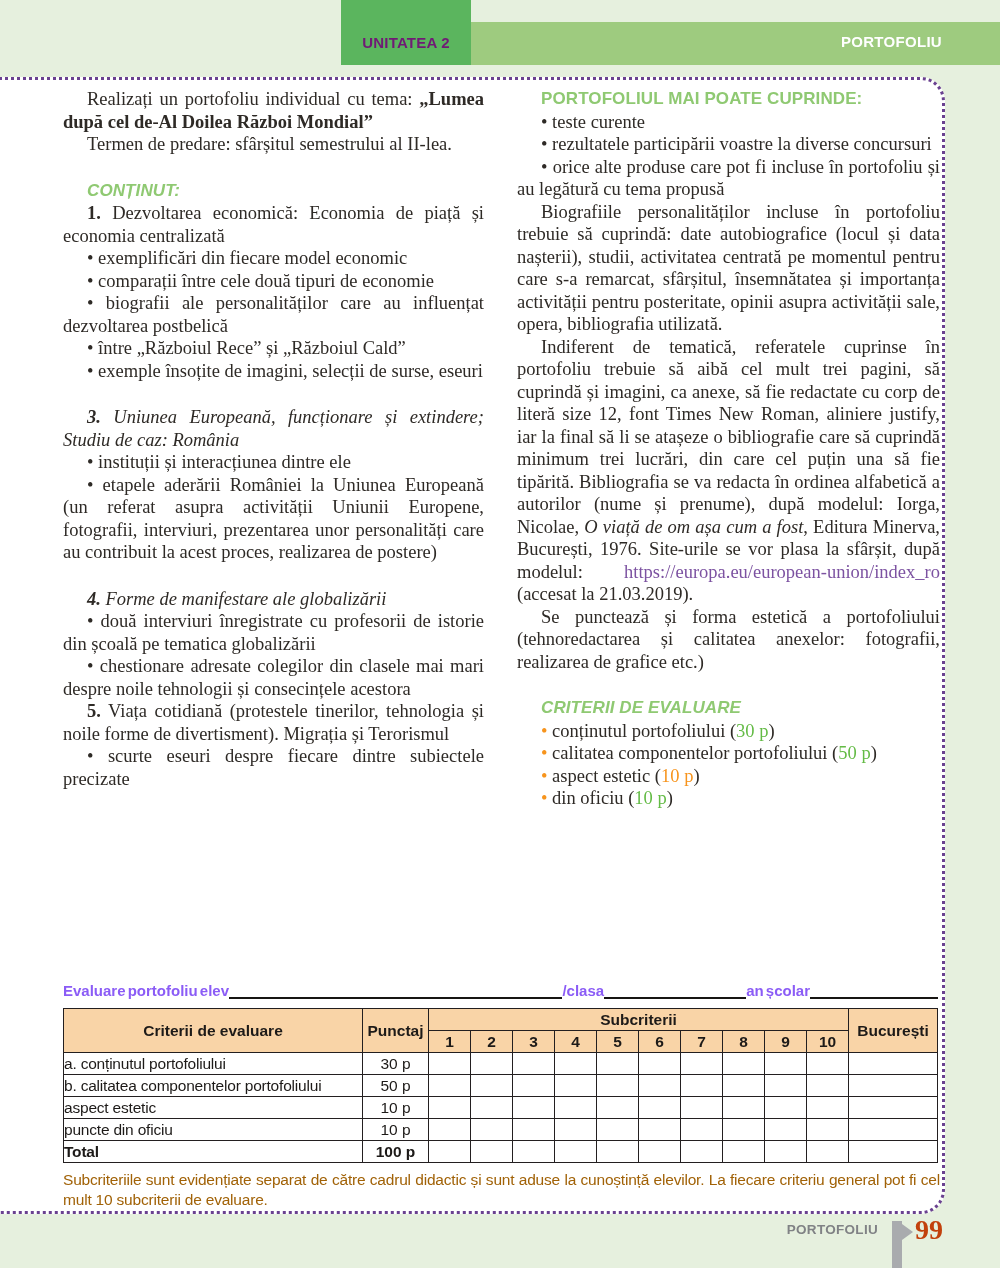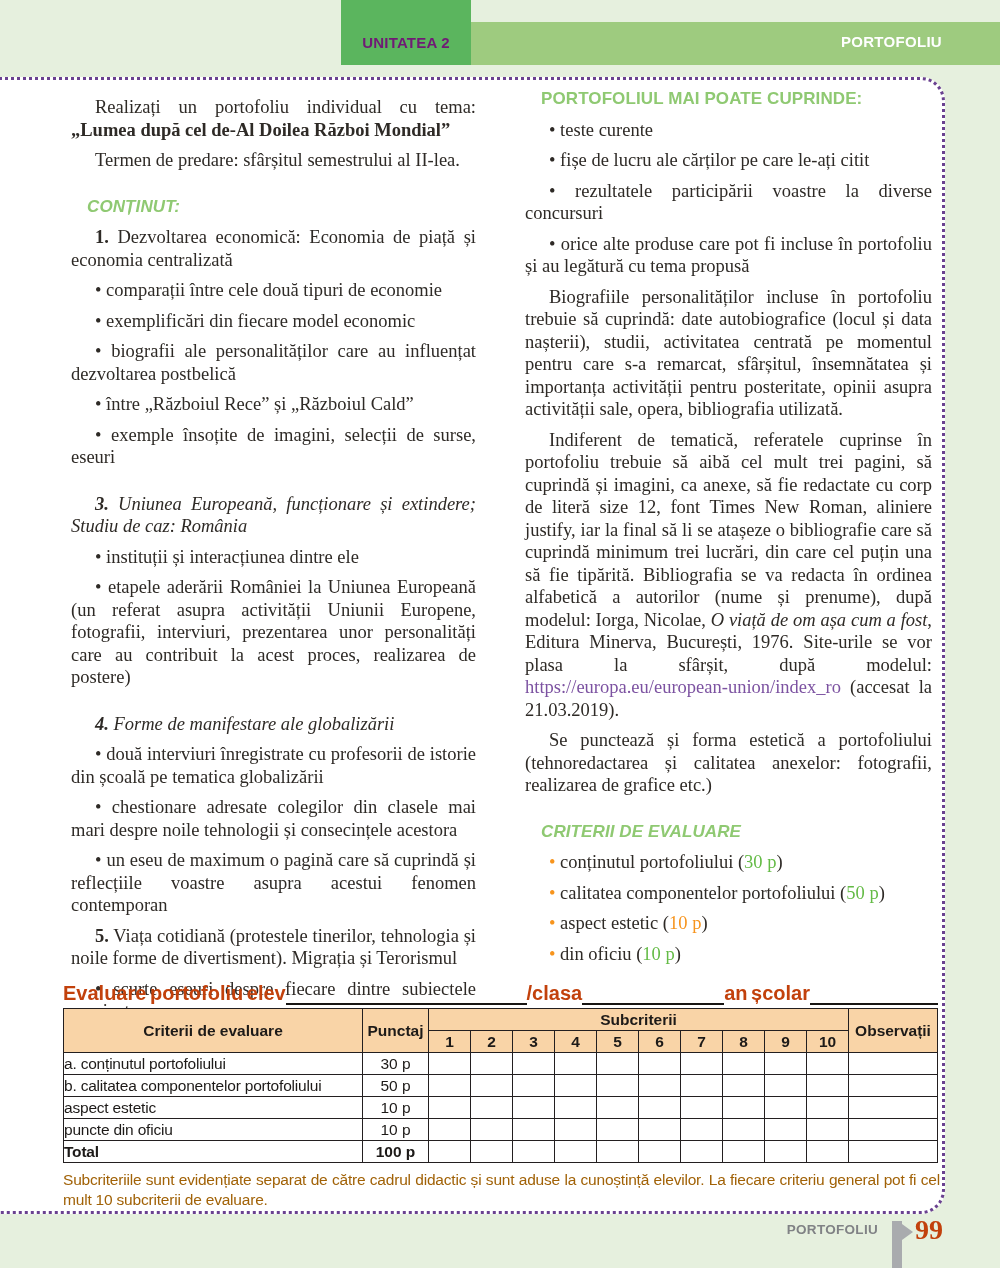--- a/index.html
+++ b/index.html
@@ -18,35 +18,35 @@
   .unit-tab{position:absolute;left:341px;top:0;width:130px;height:65px;background:var(--tab-green);}
   .unit-tab span{position:absolute;left:0;right:0;top:34px;text-align:center;font-family:"Liberation Sans",sans-serif;
         font-weight:bold;font-size:15px;letter-spacing:.2px;color:#701a75;}
   
   .content-panel{position:absolute;left:-14px;top:77px;width:959px;height:1137px;background:#fff;
         border:3px dotted var(--border-purple);border-radius:0 24px 24px 0;box-sizing:border-box;}
   
   .col{position:absolute;top:88px;font-size:18.5px;line-height:22.5px;text-align:justify;z-index:2;}
   .col.left{left:63px;width:421px;}
   .col.right{left:517px;width:423px;}
-  .col p{margin:8px;}
+  .col p{margin:0;}
   .col p.indent{text-indent:24px;}
   .col p.gap, .col h3.gap{margin-top:24px;font-style:italic;}
   .col h3{margin:0;padding-left:24px;font-family:"Liberation Sans",sans-serif;font-weight:bold;
         font-size:17px;line-height:22.5px;color:var(--heading-green);letter-spacing:.1px;}
   .bullet-marker{color:var(--ink);}
   .bullet-marker.orange{color:var(--accent-orange);}
   .run-b{font-weight:bold;}
   .run-i{font-style:italic;}
   .run-green{color:var(--value-green);}
   .run-orange{color:var(--accent-orange);}
   .link{color:var(--link-purple);cursor:pointer;}
   
   .eval-line{position:absolute;left:63px;top:982px;width:875px;display:flex;align-items:flex-end;z-index:2;
-        font-family:"Liberation Sans",sans-serif;font-weight:bold;font-size:20px;color:#c2410c;word-spacing:-2px;}
+        font-family:"Liberation Sans",sans-serif;font-weight:bold;font-size:15px;color:#8b5cf6;word-spacing:-2px;}
   .blank{display:inline-block;border-bottom:2px solid #171513;height:15px;}
   .blank.grow{flex:1;}
   .blank.w142{width:142px;}
   .blank.w128{width:128px;}
   
   table.eval{position:absolute;left:63px;top:1008px;width:875px;border-collapse:collapse;z-index:2;
         font-family:"Liberation Sans",sans-serif;font-size:15.5px;color:var(--table-ink);table-layout:fixed;}
   table.eval th, table.eval td{border:1.5px solid #231f20;padding:0;}
   table.eval thead th{background:var(--table-header-bg);font-weight:bold;text-align:center;height:21px;}
   table.eval tbody td{height:21px;background:#fff;}
@@ -77,39 +77,37 @@
     <span>UNITATEA 2</span>
   </div>
 
   <div class="content-panel"></div>
 
   <div class="col left" id="left-column">
       <p class="indent"><span>Realizați un portofoliu individual cu tema: </span><span class="run-b">„Lumea după cel de-Al Doilea Război Mondial”</span></p>
       <p class="indent"><span>Termen de predare: sfârșitul semestrului al II-lea.</span></p>
       <h3 class="gap">CONȚINUT:</h3>
       <p class="indent"><span class="run-b">1.</span><span> Dezvoltarea economică: Economia de piață și economia centralizată</span></p>
+      <p class="indent"><span class="bullet-marker">• </span><span>exemplificări din fiecare model economic</span></p>
       <p class="indent"><span class="bullet-marker">• </span><span>comparații între cele două tipuri de economie</span></p>
-      <p class="indent"><span class="bullet-marker">• </span><span>exemplificări din fiecare model economic</span></p>
       <p class="indent"><span class="bullet-marker">• </span><span>biografii ale personalităților care au influențat dezvoltarea postbelică</span></p>
       <p class="indent"><span class="bullet-marker">• </span><span>între „Războiul Rece” și „Războiul Cald”</span></p>
       <p class="indent"><span class="bullet-marker">• </span><span>exemple însoțite de imagini, selecții de surse, eseuri</span></p>
       <p class="indent gap"><span class="run-b">3.</span><span> Uniunea Europeană, funcționare și extindere; Studiu de caz: România</span></p>
       <p class="indent"><span class="bullet-marker">• </span><span>instituții și interacțiunea dintre ele</span></p>
       <p class="indent"><span class="bullet-marker">• </span><span>etapele aderării României la Uniunea Europeană (un referat asupra activității Uniunii Europene, fotografii, interviuri, prezentarea unor personalități care au contribuit la acest proces, realizarea de postere)</span></p>
       <p class="indent gap"><span class="run-b">4.</span><span> Forme de manifestare ale globalizării</span></p>
       <p class="indent"><span class="bullet-marker">• </span><span>două interviuri înregistrate cu profesorii de istorie din școală pe tematica globalizării</span></p>
       <p class="indent"><span class="bullet-marker">• </span><span>chestionare adresate colegilor din clasele mai mari despre noile tehnologii și consecințele acestora</span></p>
-      <p class="indent"><span class="bullet-marker">• </span><span>un eseu de maximum o pagină care să cuprindă și reflecțiile voastre asupra acestui fenomen contemporan</span></p>
       <p class="indent"><span class="run-b">5.</span><span> Viața cotidiană (protestele tinerilor, tehnologia și noile forme de divertisment). Migrația și Terorismul</span></p>
       <p class="indent"><span class="bullet-marker">• </span><span>scurte eseuri despre fiecare dintre subiectele precizate</span></p>
     </div>
   <div class="col right" id="right-column">
       <h3>PORTOFOLIUL MAI POATE CUPRINDE:</h3>
       <p class="indent"><span class="bullet-marker">• </span><span>teste curente</span></p>
-      <p class="indent"><span class="bullet-marker">• </span><span>fișe de lucru ale cărților pe care le-ați citit</span></p>
       <p class="indent"><span class="bullet-marker">• </span><span>rezultatele participării voastre la diverse concursuri</span></p>
       <p class="indent"><span class="bullet-marker">• </span><span>orice alte produse care pot fi incluse în portofoliu și au legătură cu tema propusă</span></p>
       <p class="indent"><span>Biografiile personalităților incluse în portofoliu trebuie să cuprindă: date autobiografice (locul și data nașterii), studii, activitatea centrată pe momentul pentru care s-a remarcat, sfârșitul, însemnătatea și importanța activității pentru posteritate, opinii asupra activității sale, opera, bibliografia utilizată.</span></p>
       <p class="indent"><span>Indiferent de tematică, referatele cuprinse în portofoliu trebuie să aibă cel mult trei pagini, să cuprindă și imagini, ca anexe, să fie redactate cu corp de literă size 12, font Times New Roman, aliniere justify, iar la final să li se atașeze o bibliografie care să cuprindă minimum trei lucrări, din care cel puțin una să fie tipărită. Bibliografia se va redacta în ordinea alfabetică a autorilor (nume și prenume), după modelul: Iorga, Nicolae, </span><span class="run-i">O viață de om așa cum a fost</span><span>, Editura Minerva, București, 1976. Site-urile se vor plasa la sfârșit, după modelul: </span><a class="link">https://europa.eu/european-union/index_ro</a><span> (accesat la 21.03.2019).</span></p>
       <p class="indent"><span>Se punctează și forma estetică a portofoliului (tehnoredactarea și calitatea anexelor: fotografii, realizarea de grafice etc.)</span></p>
       <h3 class="gap">CRITERII DE EVALUARE</h3>
       <p class="indent"><span class="bullet-marker orange">• </span><span>conținutul portofoliului (</span><span class="run-green">30 p</span><span>)</span></p>
       <p class="indent"><span class="bullet-marker orange">• </span><span>calitatea componentelor portofoliului (</span><span class="run-green">50 p</span><span>)</span></p>
       <p class="indent"><span class="bullet-marker orange">• </span><span>aspect estetic (</span><span class="run-orange">10 p</span><span>)</span></p>
       <p class="indent"><span class="bullet-marker orange">• </span><span>din oficiu (</span><span class="run-green">10 p</span><span>)</span></p>
@@ -138,21 +136,21 @@
         <col style="width: 42px;">
         <col style="width: 42px;">
         <col style="width: 42px;">
         <col style="width: 89px;">
       </colgroup>
       <thead>
         <tr>
           <th rowspan="2">Criterii de evaluare</th>
           <th rowspan="2">Punctaj</th>
           <th colspan="10">Subcriterii</th>
-          <th rowspan="2">Observații</th>
+          <th rowspan="2">București</th>
         </tr>
         <tr>
           <th>1</th>
           <th>2</th>
           <th>3</th>
           <th>4</th>
           <th>5</th>
           <th>6</th>
           <th>7</th>
           <th>8</th>

